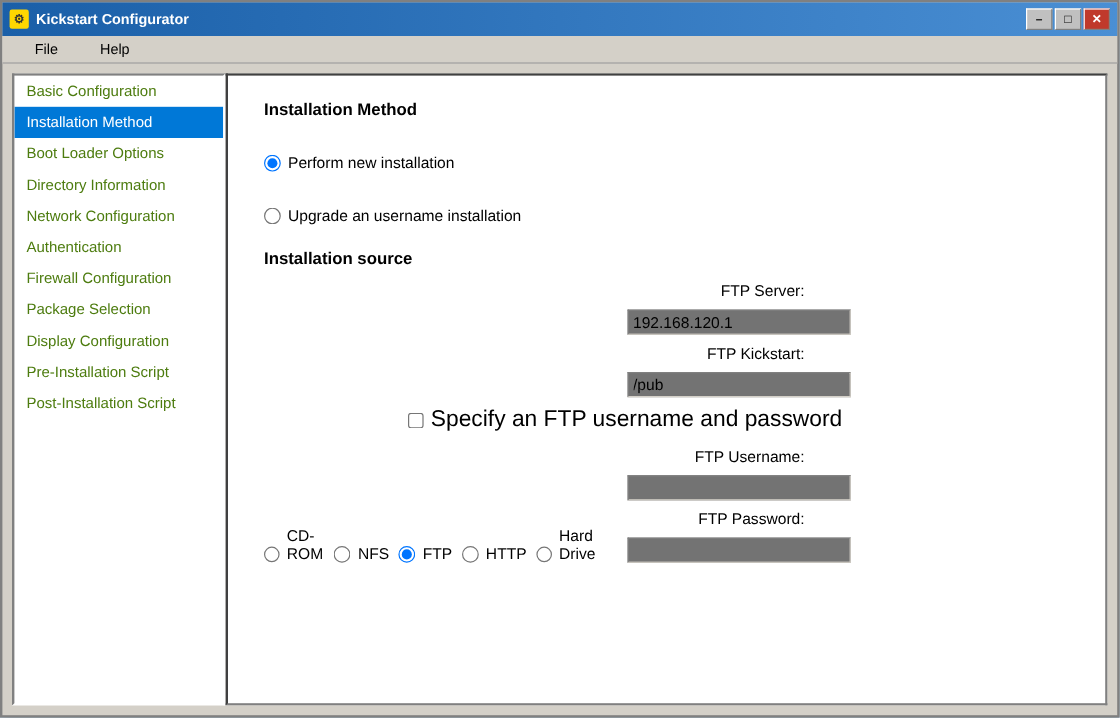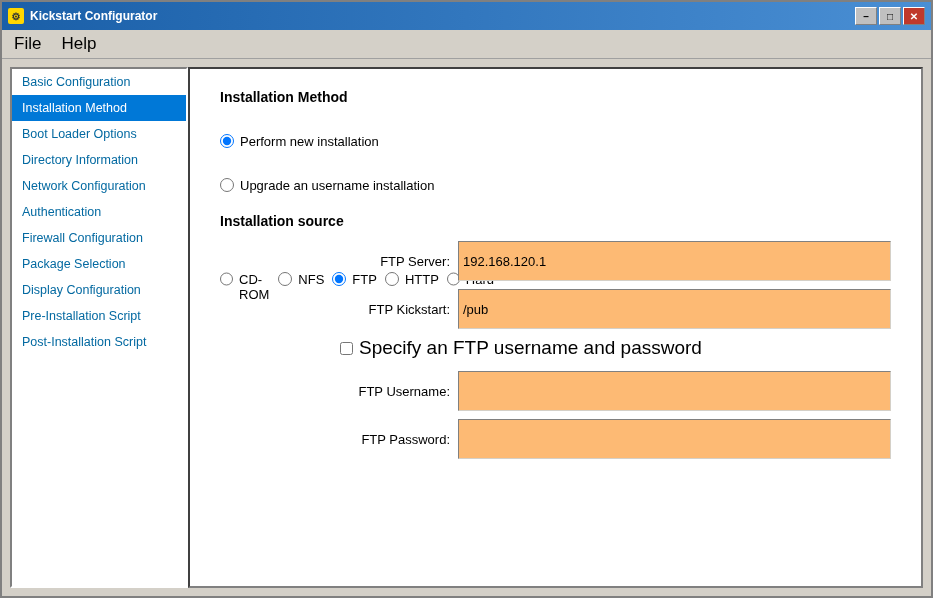--- a/index.html
+++ b/index.html
@@ -75,21 +75,22 @@
     .menubar {
       background: #d4d0c8;
       border-bottom: 1px solid #a0a0a0;
       padding: 2px 4px;
       display: flex;
       gap: 4px;
     }
     .menu-item {
       padding: 2px 8px;
       cursor: pointer;
-      font-size: 17px;
+      font-size: 12px;
+      margin-left: 15px;
     }
     .content-area {
       display: flex;
       flex: 1;
       overflow: hidden;
       margin: 8px;
       gap: 0;
     }
     .sidebar {
       width: 178px;
@@ -97,21 +98,21 @@
       border: 2px solid #808080;
       border-right-color: #fff;
       border-bottom-color: #fff;
       overflow-y: auto;
       flex-shrink: 0;
     }
     .sidebar-item {
       padding: 6px 10px;
       cursor: pointer;
       font-size: 12.5px;
-      color: #0369a1;
+      color: #4d7c0f;
       border-bottom: none;
     }
     .sidebar-item.active {
       background: #0078d7;
       color: white;
     }
     .main-panel {
       flex: 1;
       background: #fff;
       border: 2px solid #808080;
@@ -122,21 +123,21 @@
     }
     .section-title {
       font-size: 14px;
       font-weight: bold;
       color: #000;
       margin-bottom: 12px;
     }
     .radio-group {
       margin-bottom: 8px;
       display: flex;
-      align-items: flex-start;
+      align-items: flex-end;
       gap: 6px;
       margin-top: 29px;
     }
     .radio-group label {
       font-size: 13px;
       cursor: pointer;
     }
     input[type="radio"] {
       cursor: pointer;
       width: 14px;
@@ -157,32 +158,33 @@
       padding-top: 2px;
     }
     .source-right {
       flex: 1;
     }
     .form-row {
       display: flex;
       align-items: center;
       margin-bottom: 8px;
       gap: 8px;
+      flex-direction: column;
     }
     .form-row-label {
       font-size: 13px;
       width: 110px;
       text-align: right;
       flex-shrink: 0;
     }
     .form-row-input {
       height: 40px;
       border: 1px solid;
       border-color: #808080 #d4d0c8 #d4d0c8 #808080;
-      background: #fdba74;
+      background: #737373;
       padding: 2px 4px;
       font-size: 13px;
       flex: 1;
     }
     .checkbox-row {
       display: flex;
       align-items: center;
       gap: 6px;
       margin-bottom: 12px;
     }

